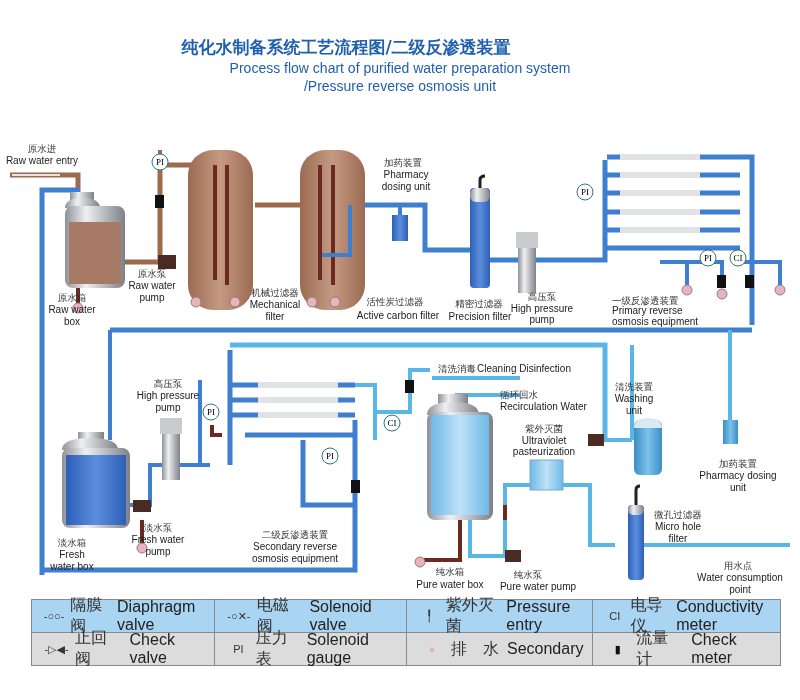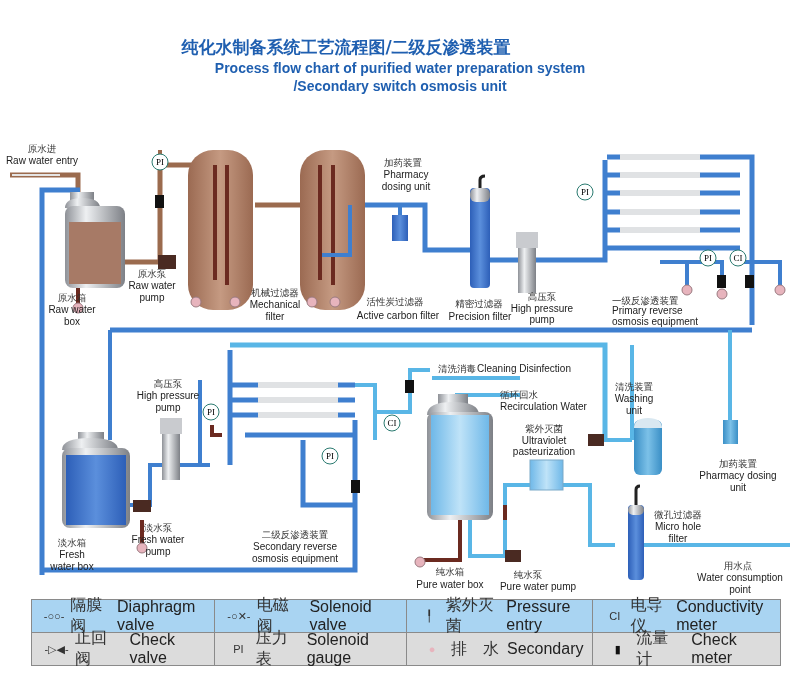--- a/index.html
+++ b/index.html
@@ -1,40 +1,40 @@
 <!DOCTYPE html>
 <html><head>
 <meta charset="utf-8">
 <style>
   html, body { margin:0; padding:0; background:#ffffff; }
   body { width:800px; height:700px; position:relative; overflow:hidden;
          font-family:"Liberation Sans", "DejaVu Sans", sans-serif; }
   .title-cn { position:absolute; left:0; width:692px; top:36px; text-align:center;
               font-family:"DejaVu Sans", sans-serif; font-weight:bold; font-size:17px; color:#1f5fb0; }
   .title-en { position:absolute; left:0; width:800px; text-align:center;
-              font-weight:bold; font-size:14px; color:#1f5fb0; }
+              font-weight:normal; font-size:14px; color:#1f5fb0; }
   #diagram { position:absolute; left:0; top:0; }
   .lbl { font-family:"Liberation Sans", sans-serif; font-size:10px; fill:#222; }
   .lblc { font-family:"DejaVu Sans", sans-serif; font-size:9.5px; fill:#333; }
   .legend { position:absolute; left:31px; top:599px; width:748px; border:1px solid #8a8a8a; }
   .legend-row { display:flex; height:32px; }
   .legend-row.r0 { background:#a9d4f2; border-bottom:1px solid #8a8a8a; }
   .legend-row.r1 { background:#dcdcdc; }
   .legend-cell { display:flex; align-items:center; border-right:1px solid #8a8a8a; padding-left:10px; box-sizing:border-box; }
   .legend-cell:last-child { border-right:none; }
   .legend-cell .sym { width:30px; display:flex; justify-content:center; align-items:center; font-size:11px; color:#333; }
   .legend-cell .cn { font-family:"DejaVu Serif", serif; font-size:16px; color:#333; margin:0 8px 0 4px; }
   .legend-cell .en { font-size:16px; color:#222; }
 </style>
 </head>
 <body>
 
 <div class="title-cn">纯化水制备系统工艺流程图/二级反渗透装置</div>
 <div class="title-en" style="top:60px">Process flow chart of purified water preparation system</div>
-<div class="title-en" style="top:78px">/Secondary switch osmosis unit</div>
+<div class="title-en" style="top:78px">/Pressure reverse osmosis unit</div>
 
 <svg id="diagram" width="800" height="600" viewBox="0 0 800 600">
   <defs>
     <linearGradient id="steel" x1="0" x2="1">
       <stop offset="0" stop-color="#8e9197"></stop>
         <stop offset="0.35" stop-color="#eef0f2"></stop>
         <stop offset="1" stop-color="#7d8086"></stop>
     </linearGradient>
     <linearGradient id="brownFill" x1="0" x2="1">
       <stop offset="0" stop-color="#9b6a52"></stop>

